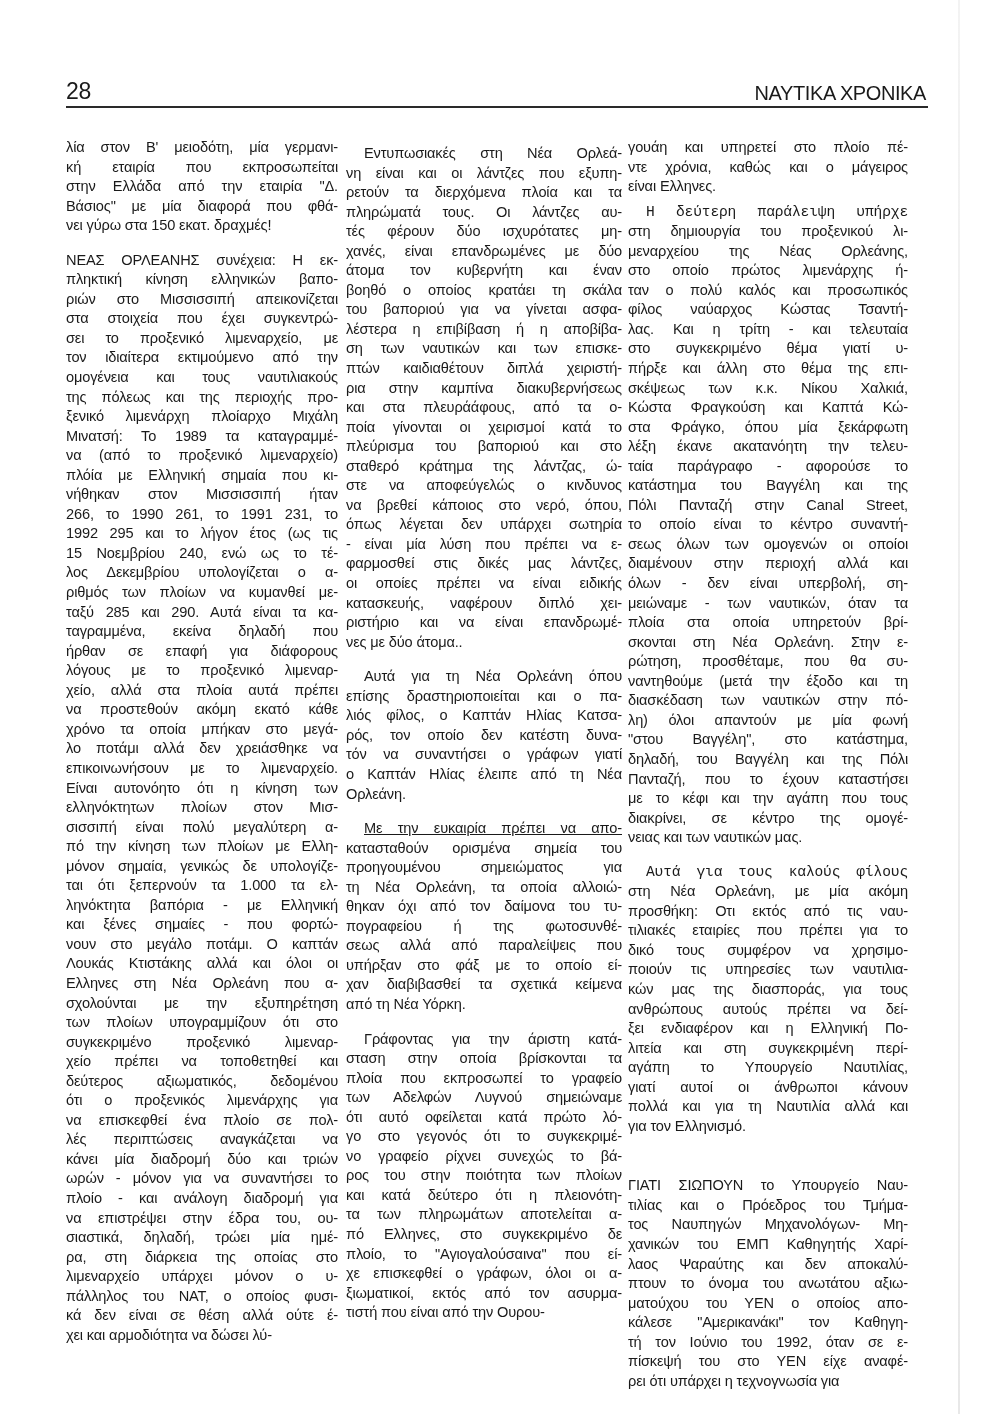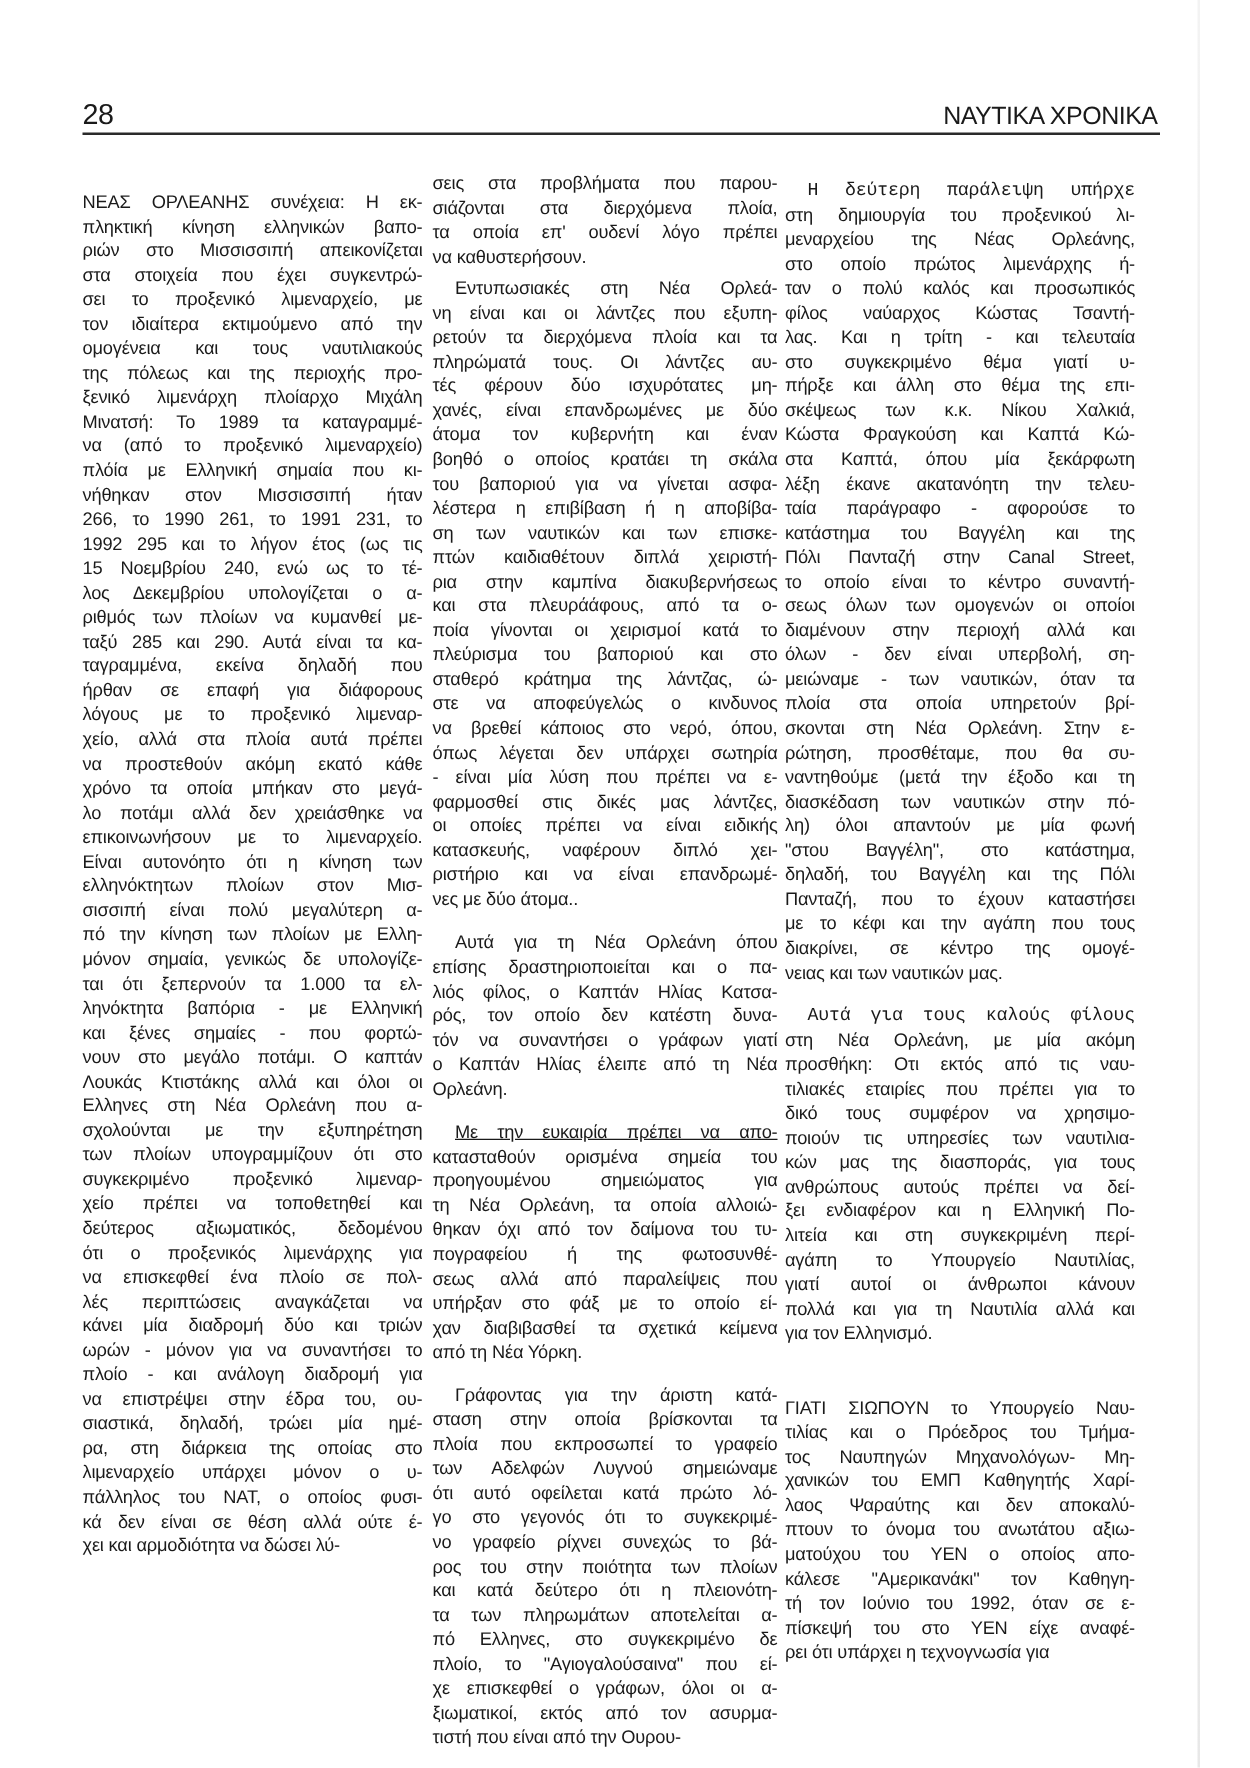--- a/index.html
+++ b/index.html
@@ -50,20 +50,27 @@
 
 <div class="page-edge"></div>
 
 <div class="header">
   <span class="page-number">28</span>
   <span class="running-title">ΝΑΥΤΙΚΑ ΧΡΟΝΙΚΑ</span>
 </div>
 <div class="header-rule"></div>
 
 <div class="col col1">
+    <p>
+      <span class="line">λία στον Β' μειοδότη, μία γερμανι-</span>
+      <span class="line">κή εταιρία που εκπροσωπείται</span>
+      <span class="line">στην Ελλάδα από την εταιρία "Δ.</span>
+      <span class="line">Βάσιος" με μία διαφορά που φθά-</span>
+      <span class="line last">νει γύρω στα 150 εκατ. δραχμές!</span>
+    </p>
     <div class="gap"></div>
     <p>
       <span class="line">ΝΕΑΣ ΟΡΛΕΑΝΗΣ συνέχεια: Η εκ-</span>
       <span class="line">πληκτική κίνηση ελληνικών βαπο-</span>
       <span class="line">ριών στο Μισσισσιπή απεικονίζεται</span>
       <span class="line">στα στοιχεία που έχει συγκεντρώ-</span>
       <span class="line">σει το προξενικό λιμεναρχείο, με</span>
       <span class="line">τον ιδιαίτερα εκτιμούμενο από την</span>
       <span class="line">ομογένεια και τους ναυτιλιακούς</span>
       <span class="line">της πόλεως και της περιοχής προ-</span>
@@ -111,26 +118,20 @@
       <span class="line">να επιστρέψει στην έδρα του, ου-</span>
       <span class="line">σιαστικά, δηλαδή, τρώει μία ημέ-</span>
       <span class="line">ρα, στη διάρκεια της οποίας στο</span>
       <span class="line">λιμεναρχείο υπάρχει μόνον ο υ-</span>
       <span class="line">πάλληλος του ΝΑΤ, ο οποίος φυσι-</span>
       <span class="line">κά δεν είναι σε θέση αλλά ούτε έ-</span>
       <span class="line last">χει και αρμοδιότητα να δώσει λύ-</span>
     </p>
   </div>
 <div class="col col2">
-    <p>
-      <span class="line">σεις στα προβλήματα που παρου-</span>
-      <span class="line">σιάζονται στα διερχόμενα πλοία,</span>
-      <span class="line">τα οποία επ' ουδενί λόγο πρέπει</span>
-      <span class="line last">να καθυστερήσουν.</span>
-    </p>
     <div class="gap-sm"></div>
     <p>
       <span class="line" style="padding-left: 18px;">Εντυπωσιακές στη Νέα Ορλεά-</span>
       <span class="line">νη είναι και οι λάντζες που εξυπη-</span>
       <span class="line">ρετούν τα διερχόμενα πλοία και τα</span>
       <span class="line">πληρώματά τους. Οι λάντζες αυ-</span>
       <span class="line">τές φέρουν δύο ισχυρότατες μη-</span>
       <span class="line">χανές, είναι επανδρωμένες με δύο</span>
       <span class="line">άτομα τον κυβερνήτη και έναν</span>
       <span class="line">βοηθό ο οποίος κρατάει τη σκάλα</span>
@@ -189,34 +190,39 @@
       <span class="line">και κατά δεύτερο ότι η πλειονότη-</span>
       <span class="line">τα των πληρωμάτων αποτελείται α-</span>
       <span class="line">πό Ελληνες, στο συγκεκριμένο δε</span>
       <span class="line">πλοίο, το "Αγιογαλούσαινα" που εί-</span>
       <span class="line">χε επισκεφθεί ο γράφων, όλοι οι α-</span>
       <span class="line">ξιωματικοί, εκτός από τον ασυρμα-</span>
       <span class="line last">τιστή που είναι από την Ουρου-</span>
     </p>
   </div>
 <div class="col col3">
+    <p>
+      <span class="line">γουάη και υπηρετεί στο πλοίο πέ-</span>
+      <span class="line">ντε χρόνια, καθώς και ο μάγειρος</span>
+      <span class="line last">είναι Ελληνες.</span>
+    </p>
     <div class="gap-sm"></div>
     <p>
       <span class="line" style="padding-left: 18px; font-family: Liberation Mono, monospace;">Η δεύτερη παράλειψη υπήρχε</span>
       <span class="line">στη δημιουργία του προξενικού λι-</span>
       <span class="line">μεναρχείου της Νέας Ορλεάνης,</span>
       <span class="line">στο οποίο πρώτος λιμενάρχης ή-</span>
       <span class="line">ταν ο πολύ καλός και προσωπικός</span>
       <span class="line">φίλος ναύαρχος Κώστας Τσαντή-</span>
       <span class="line">λας. Και η τρίτη - και τελευταία</span>
       <span class="line">στο συγκεκριμένο θέμα γιατί υ-</span>
       <span class="line">πήρξε και άλλη στο θέμα της επι-</span>
       <span class="line">σκέψεως των κ.κ. Νίκου Χαλκιά,</span>
       <span class="line">Κώστα Φραγκούση και Καπτά Κώ-</span>
-      <span class="line">στα Καπτά, όπου μία ξεκάρφωτη</span>
+      <span class="line">στα Φράγκο, όπου μία ξεκάρφωτη</span>
       <span class="line">λέξη έκανε ακατανόητη την τελευ-</span>
       <span class="line">ταία παράγραφο - αφορούσε το</span>
       <span class="line">κατάστημα του Βαγγέλη και της</span>
       <span class="line">Πόλι Πανταζή στην Canal Street,</span>
       <span class="line">το οποίο είναι το κέντρο συναντή-</span>
       <span class="line">σεως όλων των ομογενών οι οποίοι</span>
       <span class="line">διαμένουν στην περιοχή αλλά και</span>
       <span class="line">όλων - δεν είναι υπερβολή, ση-</span>
       <span class="line">μειώναμε - των ναυτικών, όταν τα</span>
       <span class="line">πλοία στα οποία υπηρετούν βρί-</span>

